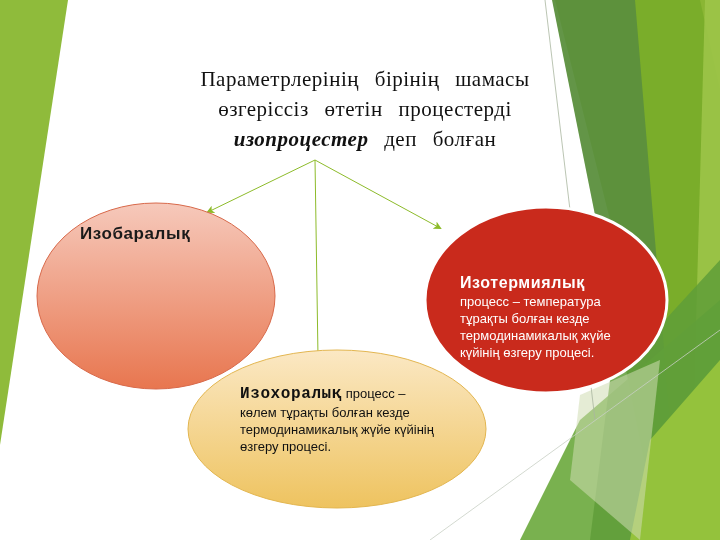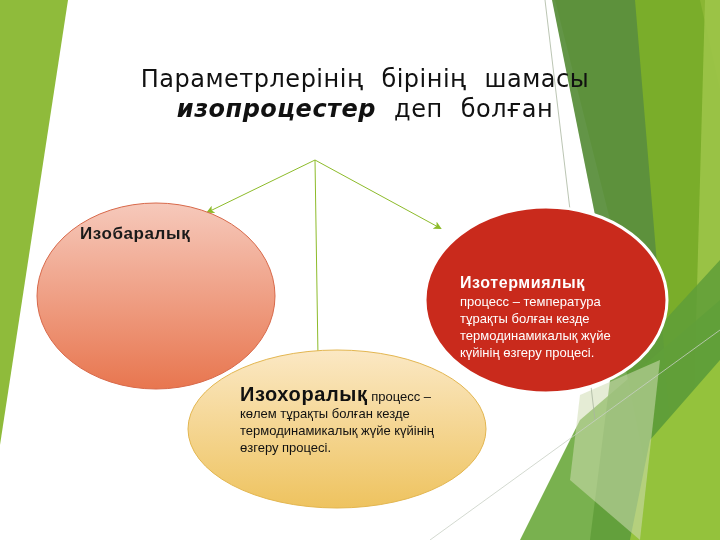--- a/index.html
+++ b/index.html
@@ -1,29 +1,29 @@
 <!DOCTYPE html>
 <html><head>
 <meta charset="utf-8">
 <style>
   html, body { margin: 0; padding: 0; }
   body { width: 720px; height: 540px; position: relative; overflow: hidden; background: #ffffff; font-family: "DejaVu Sans", sans-serif; }
   .bg-svg { position: absolute; left: 0; top: 0; width: 720px; height: 540px; }
   .title {
     position: absolute; left: 130px; top: 64px; width: 470px;
-    text-align: center; font-size: 24px; line-height: 30px; color: #111;
-    letter-spacing: 0.5px; word-spacing: 10px;
+    text-align: center; font-size: 21px; line-height: 30px; color: #111;
+    letter-spacing: 0.5px; word-spacing: 10px; font-family: Liberation Serif, serif;
   }
   .title .em { font-weight: bold; font-style: italic; margin-top: 12px; }
   .bubble-text { position: absolute; color: #111; font-family: "Liberation Sans", sans-serif; }
   .bubble-text .head { font-weight: bold; font-size: 17px; line-height: 20px; letter-spacing: 0.6px; }
   .b1 { left: 80px; top: 224px; width: 160px; font-size: 12px; line-height: 15px; color: #1a1a1a; }
   .b1 .body { font-size: 12px; line-height: 15.5px; }
   .b2 { left: 240px; top: 384px; width: 200px; font-size: 13px; line-height: 17px; }
-  .b2 .head { display: inline; font-size: 20px; }
+  .b2 .head { display: inline; font-size: 16px; font-family: Liberation Mono, monospace; }
   .b3 { left: 460px; top: 236px; width: 175px; color: #fff; font-size: 13px; line-height: 17px; }
   .b3 .head { font-size: 16px; margin-top: 37px; }
 </style>
 </head>
 <body>
 
 <svg class="bg-svg" viewBox="0 0 720 540">
   <defs>
     <linearGradient id="gOrange" x1="0" y1="0" x2="0" y2="1">
       <stop offset="0" stop-color="#f6c9bb"></stop>
@@ -59,20 +59,21 @@
     <line x1="315" y1="160" x2="440" y2="228" stroke="#8dbb2a" stroke-width="1" marker-end="url(#ah)"></line>
   </g>
 
   <ellipse cx="156" cy="296" rx="119" ry="93" fill="url(#gOrange)" stroke="#d8694a" stroke-width="1"></ellipse>
   <ellipse cx="337" cy="429" rx="149" ry="79" fill="url(#gYellow)" stroke="#e3b650" stroke-width="1"></ellipse>
   <ellipse cx="546" cy="300" rx="121" ry="93" fill="#c92a1c" stroke="#ffffff" stroke-width="3"></ellipse>
 </svg>
 
 <div class="title">
   <div>Параметрлерінің бірінің шамасы</div>
+  <div>өзгеріссіз өтетін процестерді</div>
   <div><span class="em">изопроцестер</span><span> деп болған</span></div>
 </div>
 
 <div class="bubble-text b1">
   <div class="head">Изобаралық</div>
 </div>
 
 <div class="bubble-text b2">
   <span class="head">Изохоралық</span><span class="body"> процесс – көлем тұрақты болған кезде термодинамикалық жүйе күйінің өзгеру процесі.</span>
 </div>

